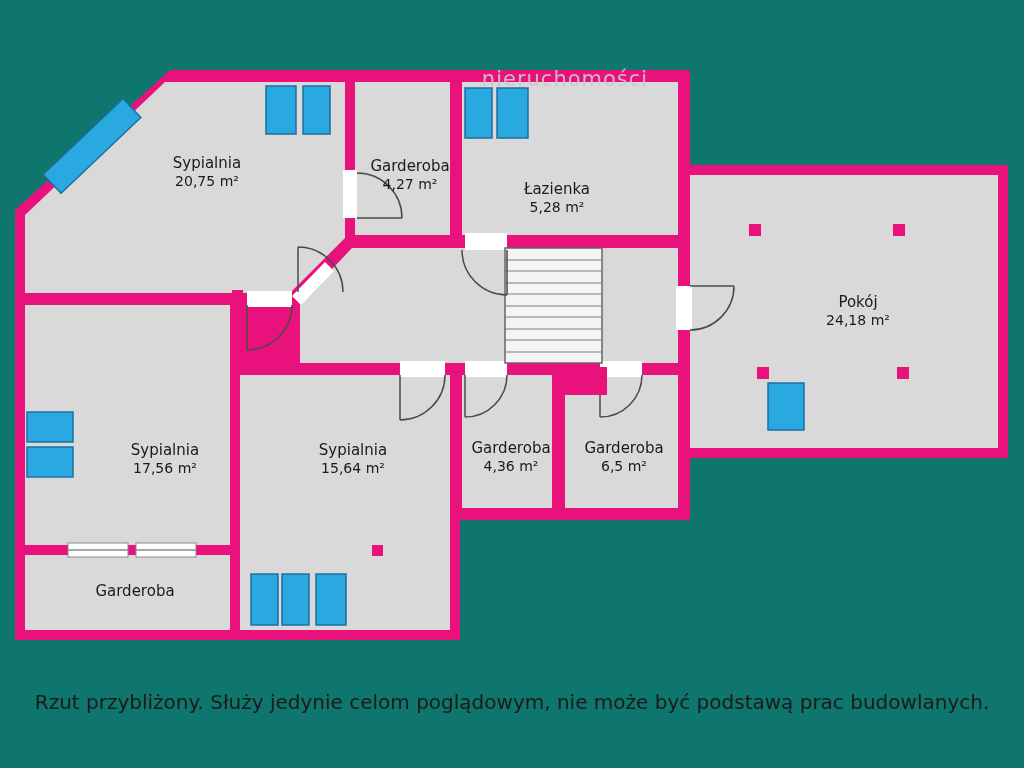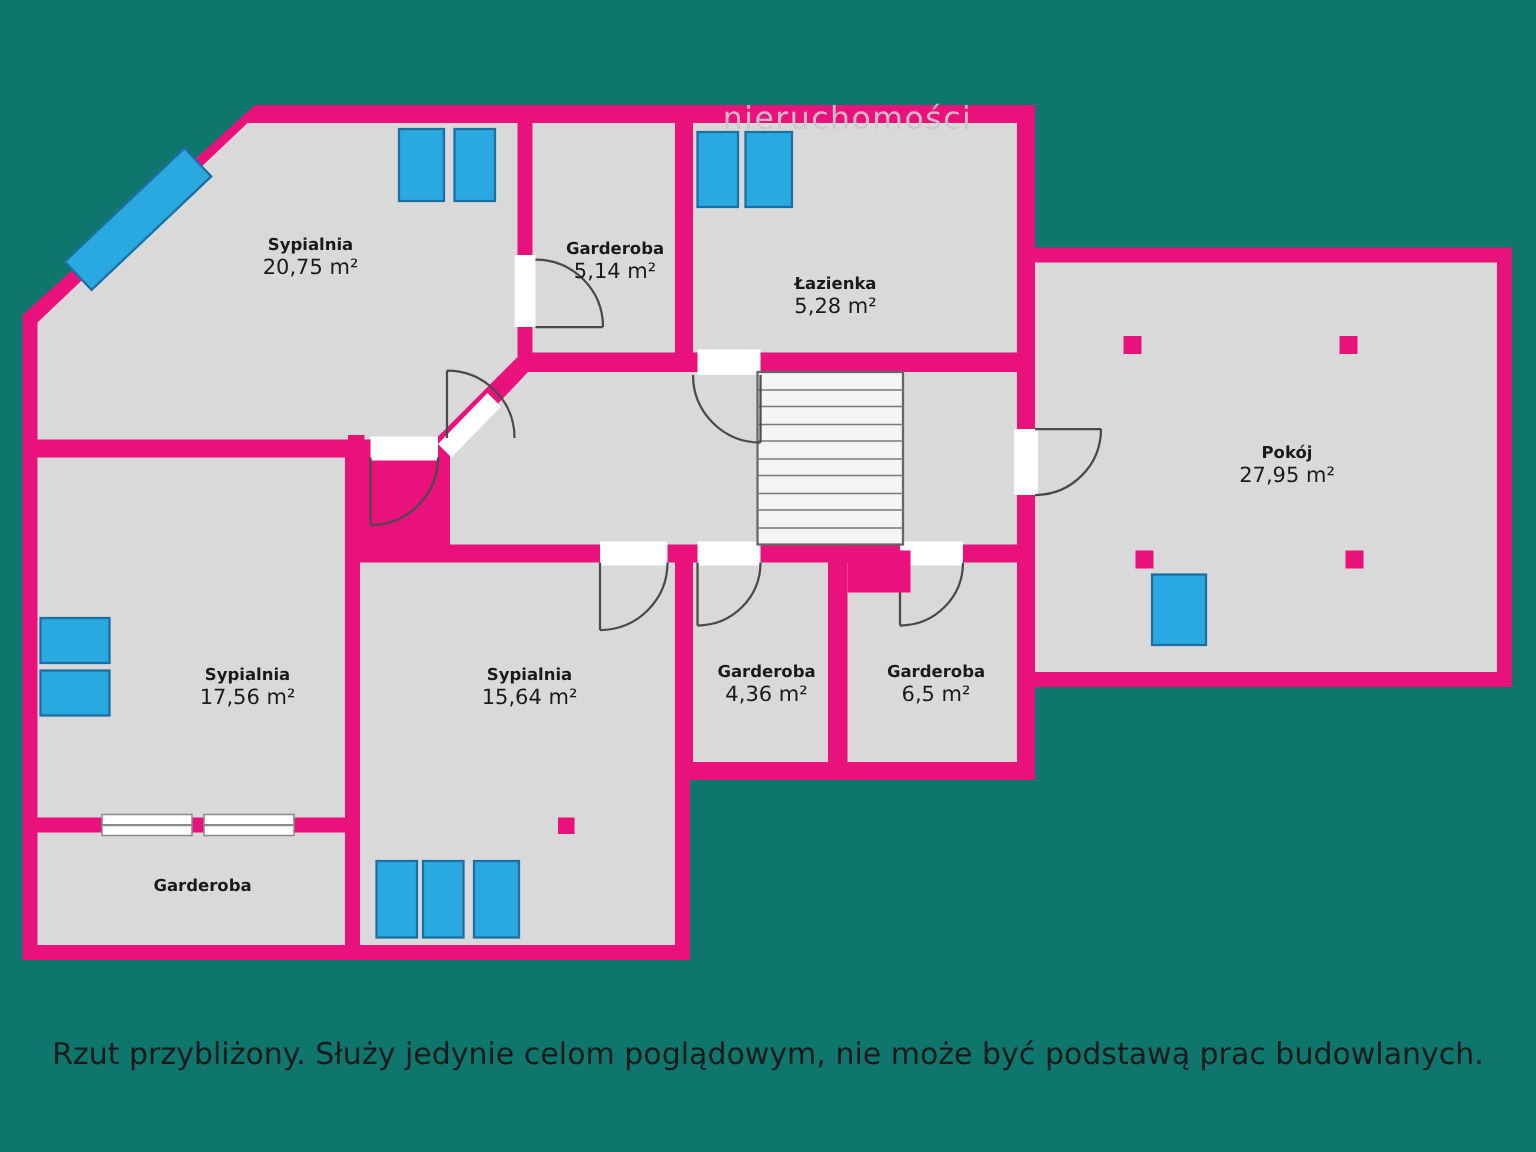--- a/index.html
+++ b/index.html
@@ -31,21 +31,21 @@
   .disclaimer {
     position:absolute; left:512px; top:690px; transform:translateX(-50%);
     font-size:20px; color:#1a1a1a; white-space:nowrap;
   }
 
   .room-label {
     position:absolute; transform:translate(-50%,-50%);
     text-align:center; color:#1a1a1a; line-height:1.25; pointer-events:none;
     white-space:nowrap;
   }
-  .room-name { font-size:11px; font-weight:bold; }
+  .room-name { font-size:15px; font-weight:normal; }
   .room-area { font-size:14px; }
 
   .rl-0 { left:207px; top:172px; }
   .rl-1 { left:410px; top:175px; }
   .rl-2 { left:557px; top:175px;margin-top:23px; }
   .rl-3 { left:858px; top:311px; }
   .rl-4 { left:383px; top:328px; }
   .rl-5 { left:165px; top:459px; }
   .rl-6 { left:353px; top:459px; }
   .rl-7 { left:511px; top:457px; }
@@ -160,29 +160,29 @@
 
   <div class="watermark">nieruchomości</div>
 
 
   <div class="room-label rl-0">
     <div class="room-name">Sypialnia</div>
     <div class="room-area">20,75 m²</div>
   </div>
   <div class="room-label rl-1">
     <div class="room-name">Garderoba</div>
-    <div class="room-area">5,14 m²</div>
+    <div class="room-area">4,27 m²</div>
   </div>
   <div class="room-label rl-2">
     <div class="room-name">Łazienka</div>
     <div class="room-area">5,28 m²</div>
   </div>
   <div class="room-label rl-3">
     <div class="room-name">Pokój</div>
-    <div class="room-area">27,95 m²</div>
+    <div class="room-area">24,18 m²</div>
   </div>
   <div class="room-label rl-5">
     <div class="room-name">Sypialnia</div>
     <div class="room-area">17,56 m²</div>
   </div>
   <div class="room-label rl-6">
     <div class="room-name">Sypialnia</div>
     <div class="room-area">15,64 m²</div>
   </div>
   <div class="room-label rl-7">

